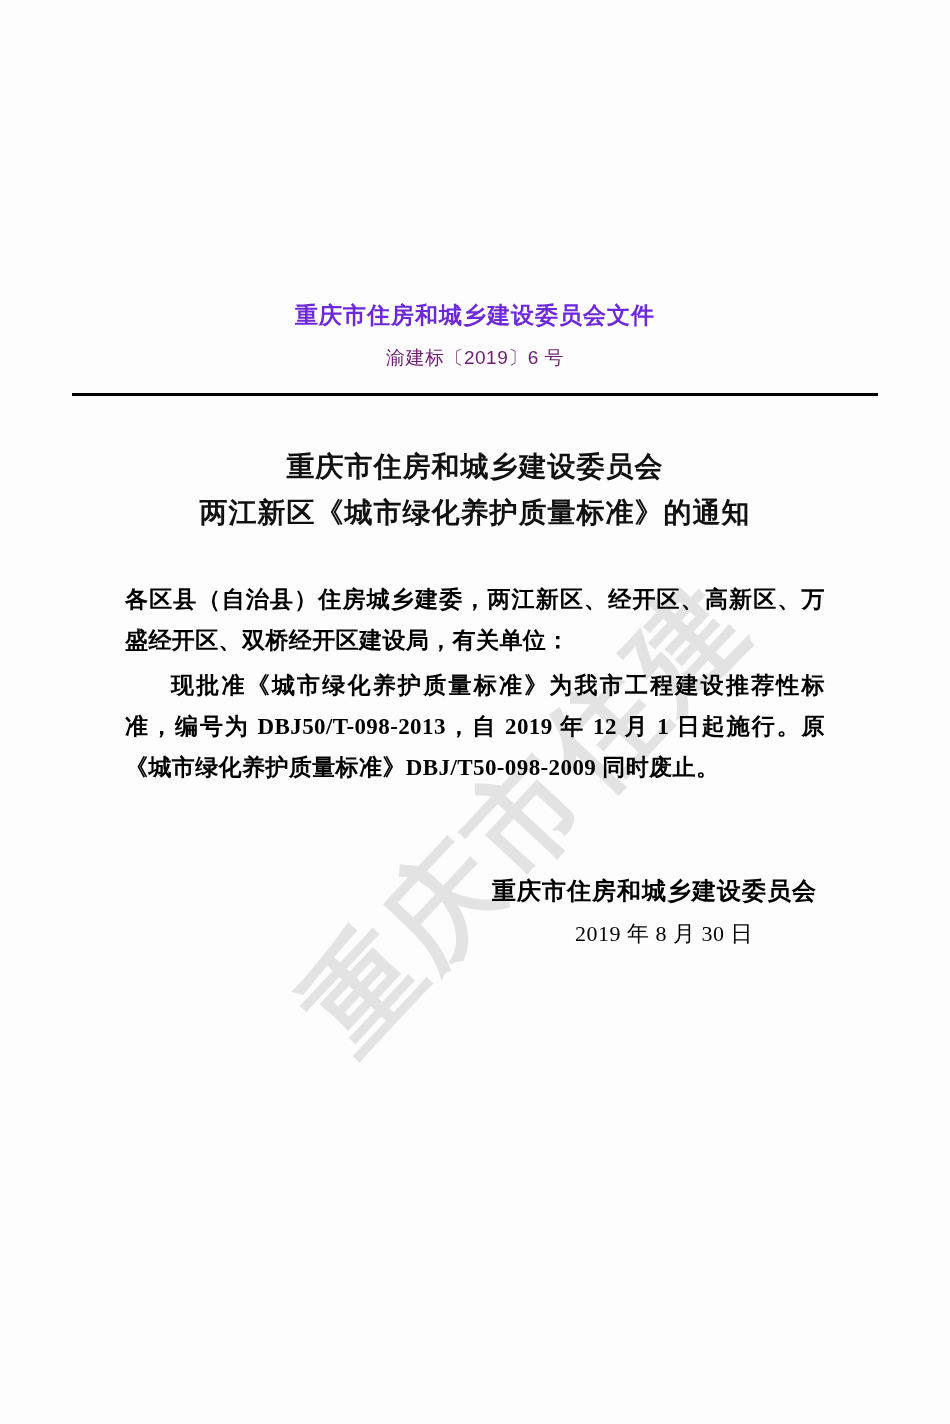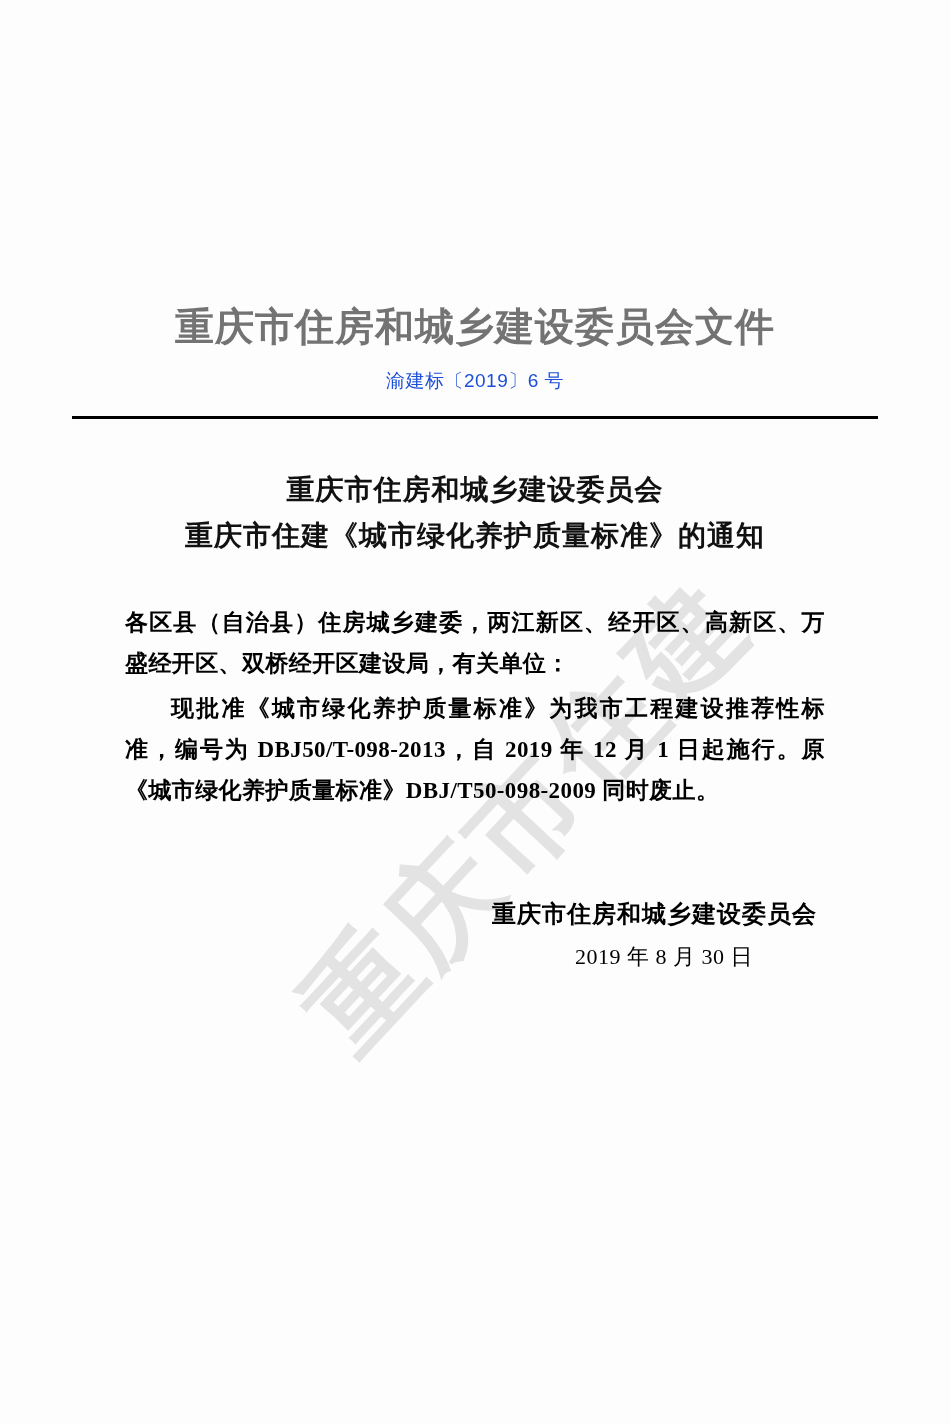--- a/index.html
+++ b/index.html
@@ -57,31 +57,31 @@
     z-index: 10;
   }
 
   .masthead {
     text-align: center;
     margin-top: 300px;
   }
   .masthead-title {
     font-family: "Liberation Sans", "DejaVu Sans", sans-serif;
     font-weight: 700;
-    font-size: 39px;
+    font-size: 23px;
     letter-spacing: 1px;
-    color: #737373;
+    color: #6d28d9;
     margin-top: 39px;
   }
   .masthead-docno {
     margin-top: 14px;
     font-size: 19px;
     font-family: "Liberation Sans", "DejaVu Sans", sans-serif;
     letter-spacing: 0.5px;
-    color: #1d4ed8;
+    color: #701a75;
   }
 
   .rule {
     width: 806px;
     margin: 22px auto 0 auto;
     border-top: 3px solid #000;
   }
 
   .title-block {
     margin-top: 48px;
@@ -145,21 +145,21 @@
 
     <div class="masthead">
       <div class="masthead-title">重庆市住房和城乡建设委员会文件</div>
       <div class="masthead-docno">渝建标〔2019〕6 号</div>
     </div>
 
     <div class="rule"></div>
 
     <div class="title-block">
       <div class="title-line">重庆市住房和城乡建设委员会</div>
-      <div class="title-line">重庆市住建《城市绿化养护质量标准》的通知</div>
+      <div class="title-line">两江新区《城市绿化养护质量标准》的通知</div>
     </div>
 
     <div class="content">
       <p class="para">各区县（自治县）住房城乡建委，两江新区、经开区、高新区、万盛经开区、双桥经开区建设局，有关单位：</p>
       <p class="para indent">现批准《城市绿化养护质量标准》为我市工程建设推荐性标准，编号为 DBJ50/T-098-2013，自 2019 年 12 月 1 日起施行。原《城市绿化养护质量标准》DBJ/T50-098-2009 同时废止。</p>
     </div>
 
     <div class="signature">
       <div class="sig-org">重庆市住房和城乡建设委员会</div>
       <div class="sig-date">2019 年 8 月 30 日</div>

